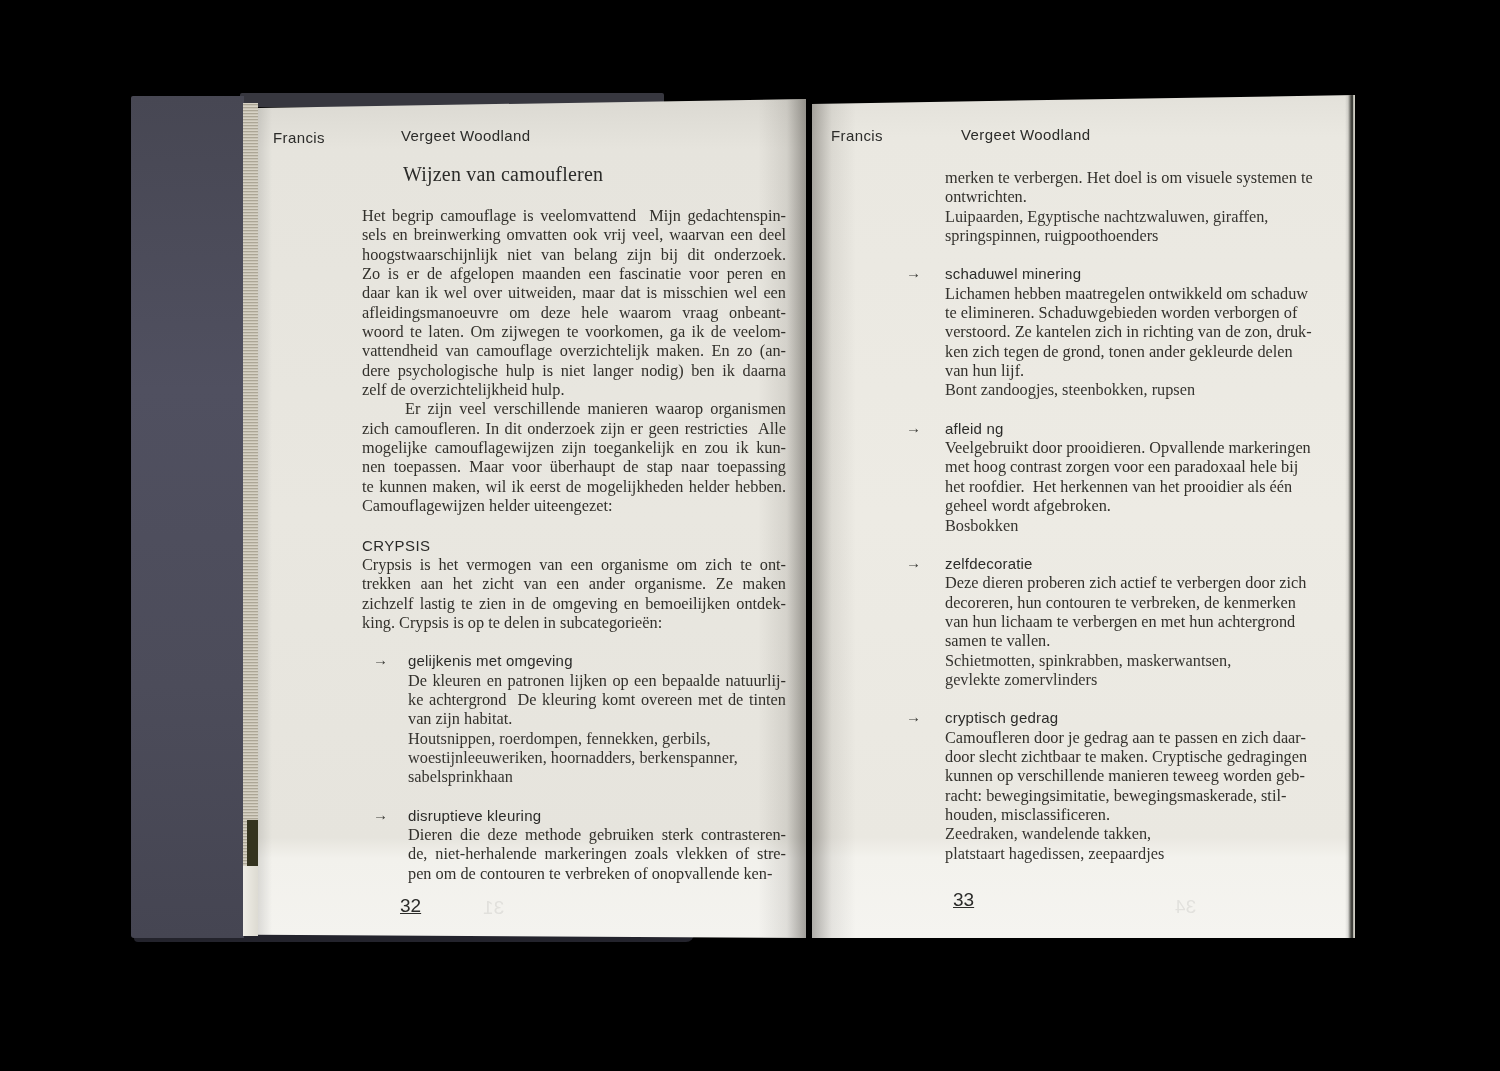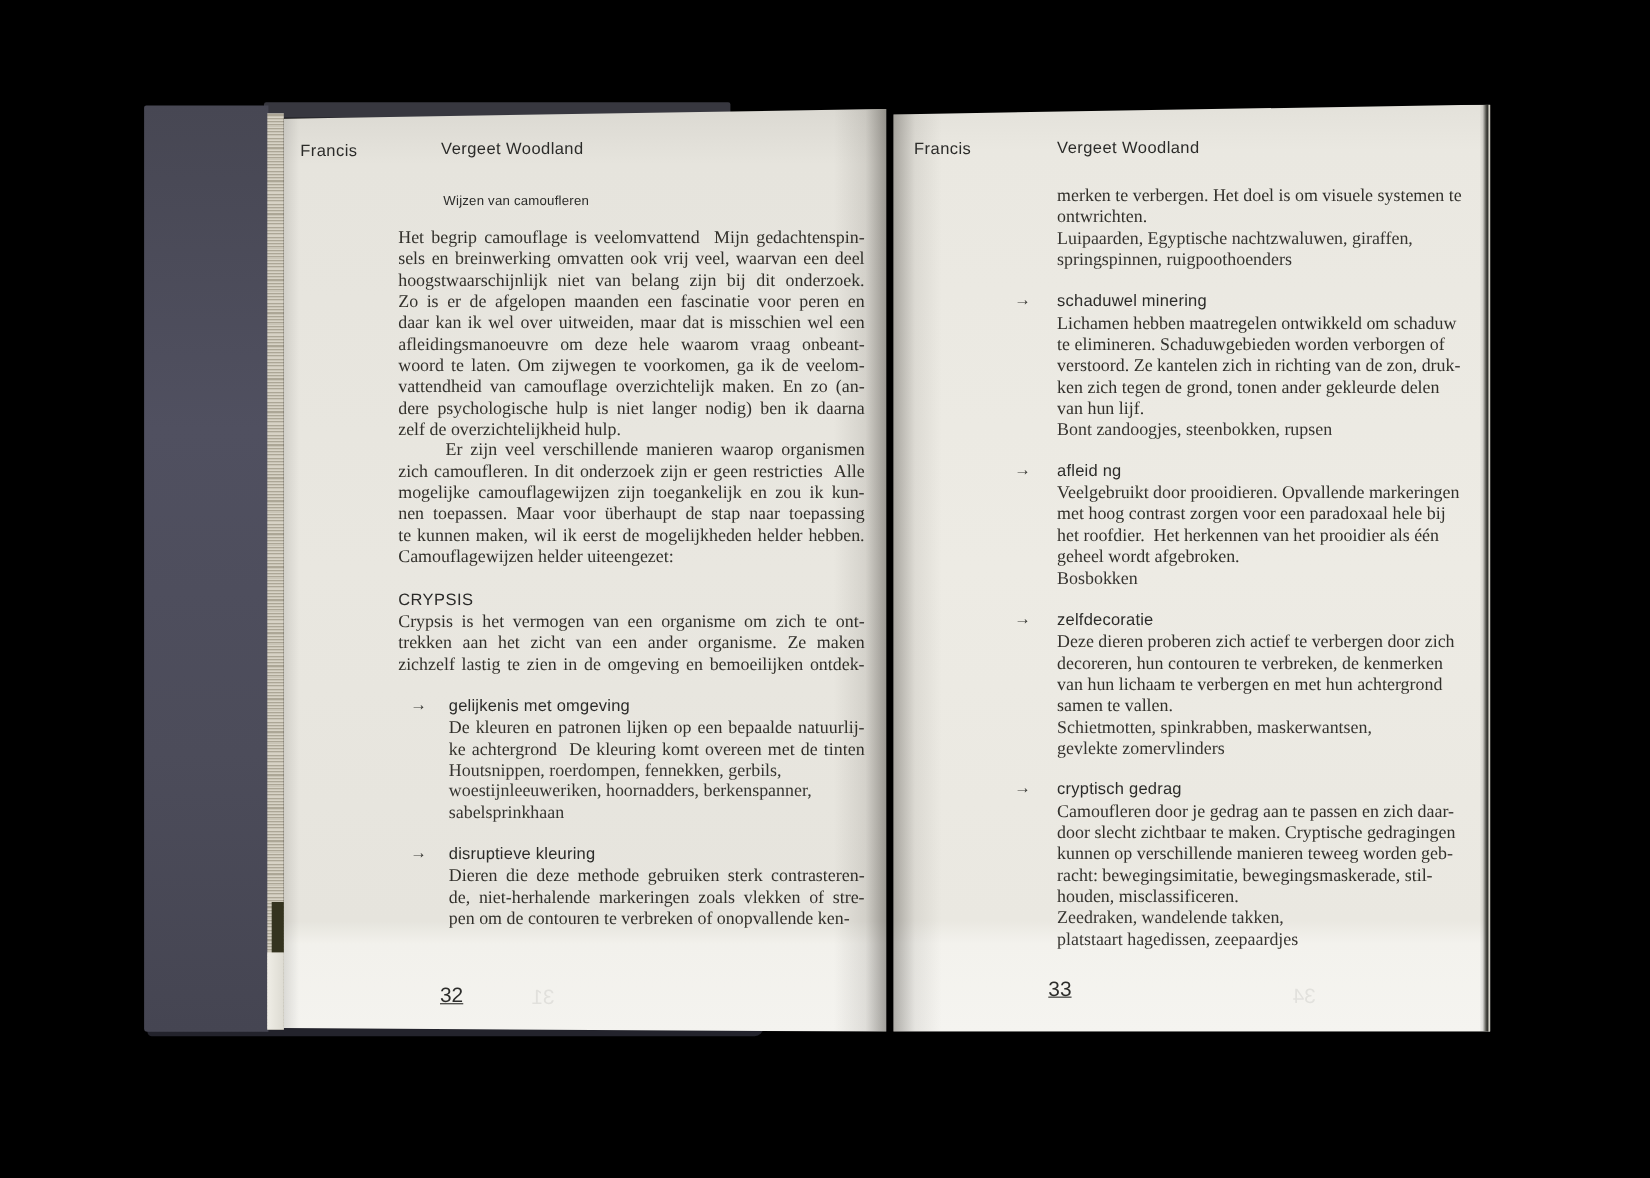--- a/index.html
+++ b/index.html
@@ -40,30 +40,30 @@
     background:linear-gradient(90deg,rgba(0,0,0,.10),rgba(0,0,0,0));}
   .pr::before{content:"";position:absolute;left:0;top:0;width:44px;height:100%;
     background:linear-gradient(270deg,rgba(35,30,24,0) 0%,rgba(35,30,24,.08) 55%,rgba(25,21,16,.32) 100%);}
   .pr::after{content:"";position:absolute;right:0;top:0;width:10px;height:100%;
     background:linear-gradient(90deg,rgba(0,0,0,0) 0%,rgba(0,0,0,.10) 30%,#4a4a44 62%,#33332f 74%,#d9d7cd 88%,#c9c7bd 100%);}
 
   
   .hdr{position:absolute;font-size:15px;letter-spacing:.4px;color:var(--ink-head);}
   .pl .hdr.a{left:15px;top:30px;} .pl .hdr.t{left:143px;top:28px;}
   .pr .hdr.a{left:19px;top:32px;} .pr .hdr.t{left:149px;top:31px;}
-  .chapter{position:absolute;left:145px;top:76px;font-size:12px;letter-spacing:.2px;color:var(--ink-head);}
+  .chapter{position:absolute;left:145px;top:64px;font-size:20px;letter-spacing:.2px;color:var(--ink-head);font-family:Liberation Serif, serif;}
   .pagenum{position:absolute;font-size:19px;color:#2c2c2a;text-decoration:underline;}
   .pl .pagenum{left:142px;top:796px;} .pr .pagenum{left:141px;top:794px;}
   .ghost{position:absolute;font-size:19px;color:rgba(40,40,40,.09);transform:scaleX(-1);}
   .pl .ghost{left:225px;top:798px;} .pr .ghost{left:363px;top:801px;}
 
   
   .content{position:absolute;}
   .pl .content{left:104px;top:107px;width:424px;}
-  .pr .content{left:149px;top:73px;width:372px;}
+  .pr .content{left:133px;top:73px;width:372px;}
   .line{font-family:"Liberation Serif",serif;font-size:16.3px;line-height:19.35px;
     color:var(--ink);white-space:nowrap;}
   .line.j{white-space:normal;text-align:justify;text-align-last:justify;}
   .line.ind{text-indent:43px;}
   .line.sp{color:#363430;}
   .para{margin:0;}
   .sec-heading{margin-top:20px;font-family:"Liberation Sans",sans-serif;font-size:15px;
     line-height:19.35px;letter-spacing:.4px;color:var(--ink-head);}
   .item{margin-top:19px;position:relative;}
   .pl .item{margin-left:46px;}
@@ -108,25 +108,27 @@
           <div class="line j">mogelijke camouflagewijzen zijn toegankelijk en zou ik kun-</div>
           <div class="line j">nen toepassen. Maar voor überhaupt de stap naar toepassing</div>
           <div class="line j">te kunnen maken, wil ik eerst de mogelijkheden helder hebben.</div>
           <div class="line">Camouflagewijzen helder uiteengezet:</div>
         </div>
         <div class="sec-heading">CRYPSIS</div>
         <div class="para">
           <div class="line j">Crypsis is het vermogen van een organisme om zich te ont-</div>
           <div class="line j">trekken aan het zicht van een ander organisme. Ze maken</div>
           <div class="line j">zichzelf lastig te zien in de omgeving en bemoeilijken ontdek-</div>
+          <div class="line">king. Crypsis is op te delen in subcategorieën:</div>
         </div>
         <div class="item">
           <div class="item-head"><span class="arrow">→</span><span class="item-title">gelijkenis met omgeving</span></div>
           <div class="line j">De kleuren en patronen lijken op een bepaalde natuurlij-</div>
           <div class="line j">ke achtergrond&nbsp; De kleuring komt overeen met de tinten</div>
+          <div class="line">van zijn habitat.</div>
           <div class="line sp">Houtsnippen, roerdompen, fennekken, gerbils,</div>
           <div class="line sp">woestijnleeuweriken, hoornadders, berkenspanner,</div>
           <div class="line sp">sabelsprinkhaan</div>
         </div>
         <div class="item">
           <div class="item-head"><span class="arrow">→</span><span class="item-title">disruptieve kleuring</span></div>
           <div class="line j">Dieren die deze methode gebruiken sterk contrasteren-</div>
           <div class="line j">de, niet-herhalende markeringen zoals vlekken of stre-</div>
           <div class="line">pen om de contouren te verbreken of onopvallende ken-</div>
         </div>

